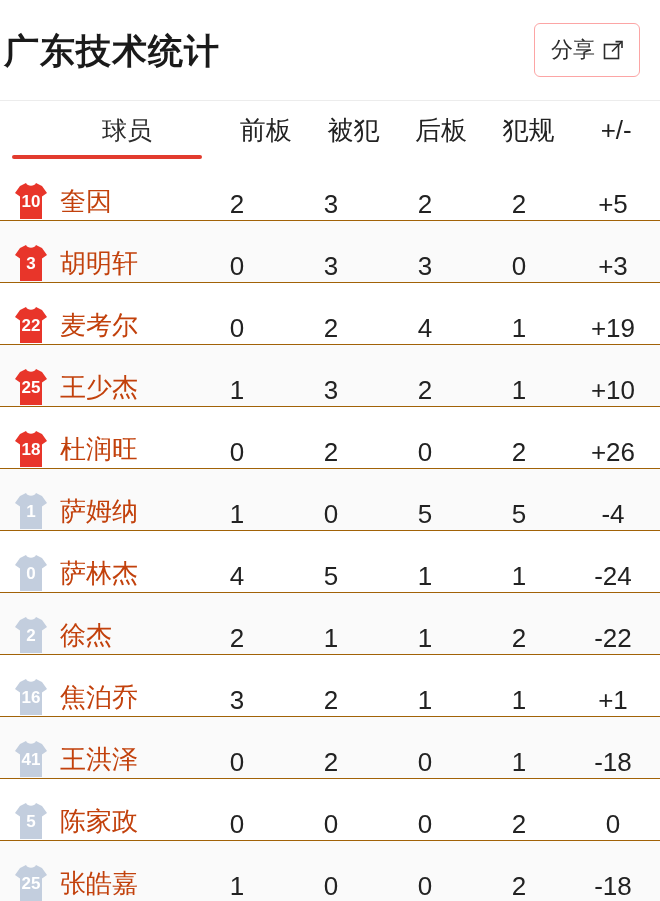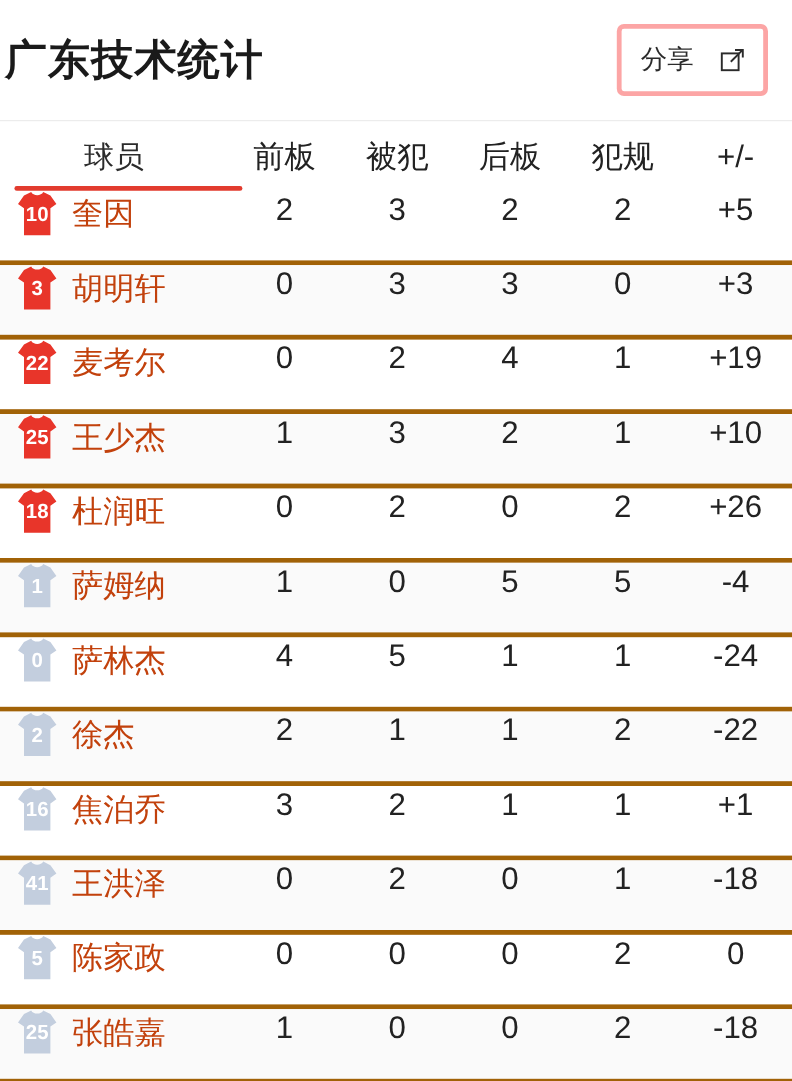--- a/index.html
+++ b/index.html
@@ -28,22 +28,22 @@
   .title {
     font-size: 35px;
     font-weight: bold;
     color: #1a1a1a;
     letter-spacing: 1px;
     line-height: 1;
   }
   .share-btn {
     display: flex;
     align-items: center;
-    gap: 22px;
-    border: 4px solid #fca5a5;
+    gap: 8px;
+    border: 1px solid #fca5a5;
     border-radius: 6px;
     padding: 11px 16px;
     background: #ffffff;
     color: #2b2b2b;
     font-size: 22px;
     cursor: pointer;
   }
   .share-icon {
     width: 20px;
     height: 20px;
@@ -53,20 +53,21 @@
   .share-icon svg { display: block; }
 
   
   .col-head {
     display: flex;
     align-items: center;
     height: 58px;
     font-size: 25px;
     color: #2b2b2b;
     position: relative;
+    padding-left: 32px;
   }
   .col-head .name-cell {
     width: 190px;
     text-align: center;
     font-weight: normal;
   }
   .col-head .stat-cell {
     flex: 1;
     text-align: center;
   }
@@ -81,25 +82,25 @@
   }
   .head-rule {
     height: 1px;
     background: #ececec;
     margin: 0;
   }
 
   
   .row {
     display: flex;
-    align-items: flex-start;
+    align-items: flex-end;
     height: 62px;
     font-size: 26px;
     color: #222;
-    border-bottom: 4px solid #a16207;
+    border-bottom: 1px solid #a16207;
   }
   .row.alt { background: #fafafa; }
 
   .player-cell {
     width: 190px;
     display: flex;
     align-items: center;
     padding-left: 14px;
     gap: 12px;
   }

